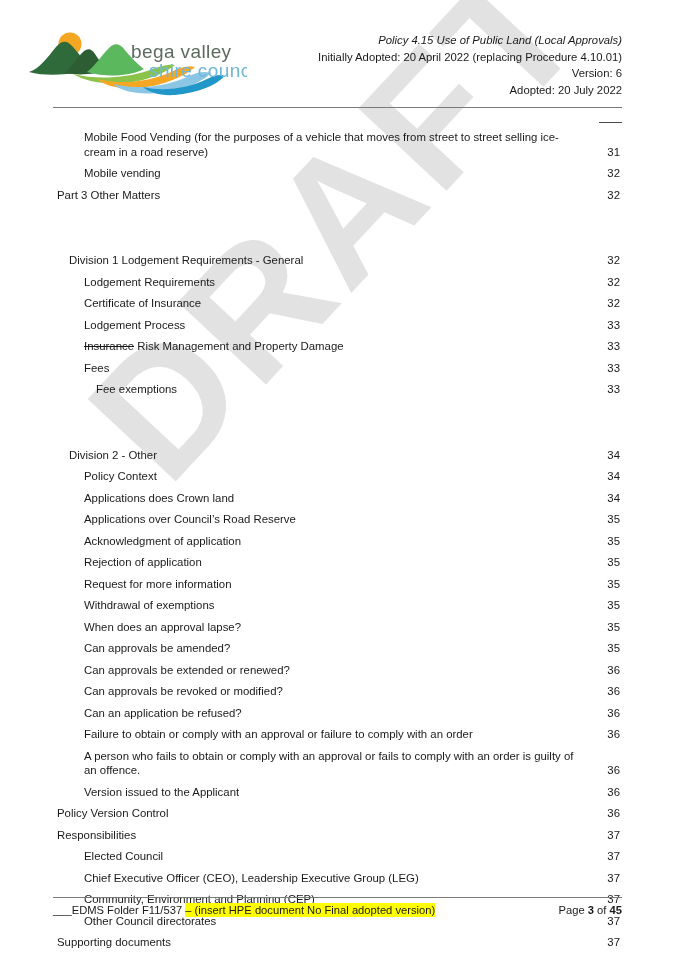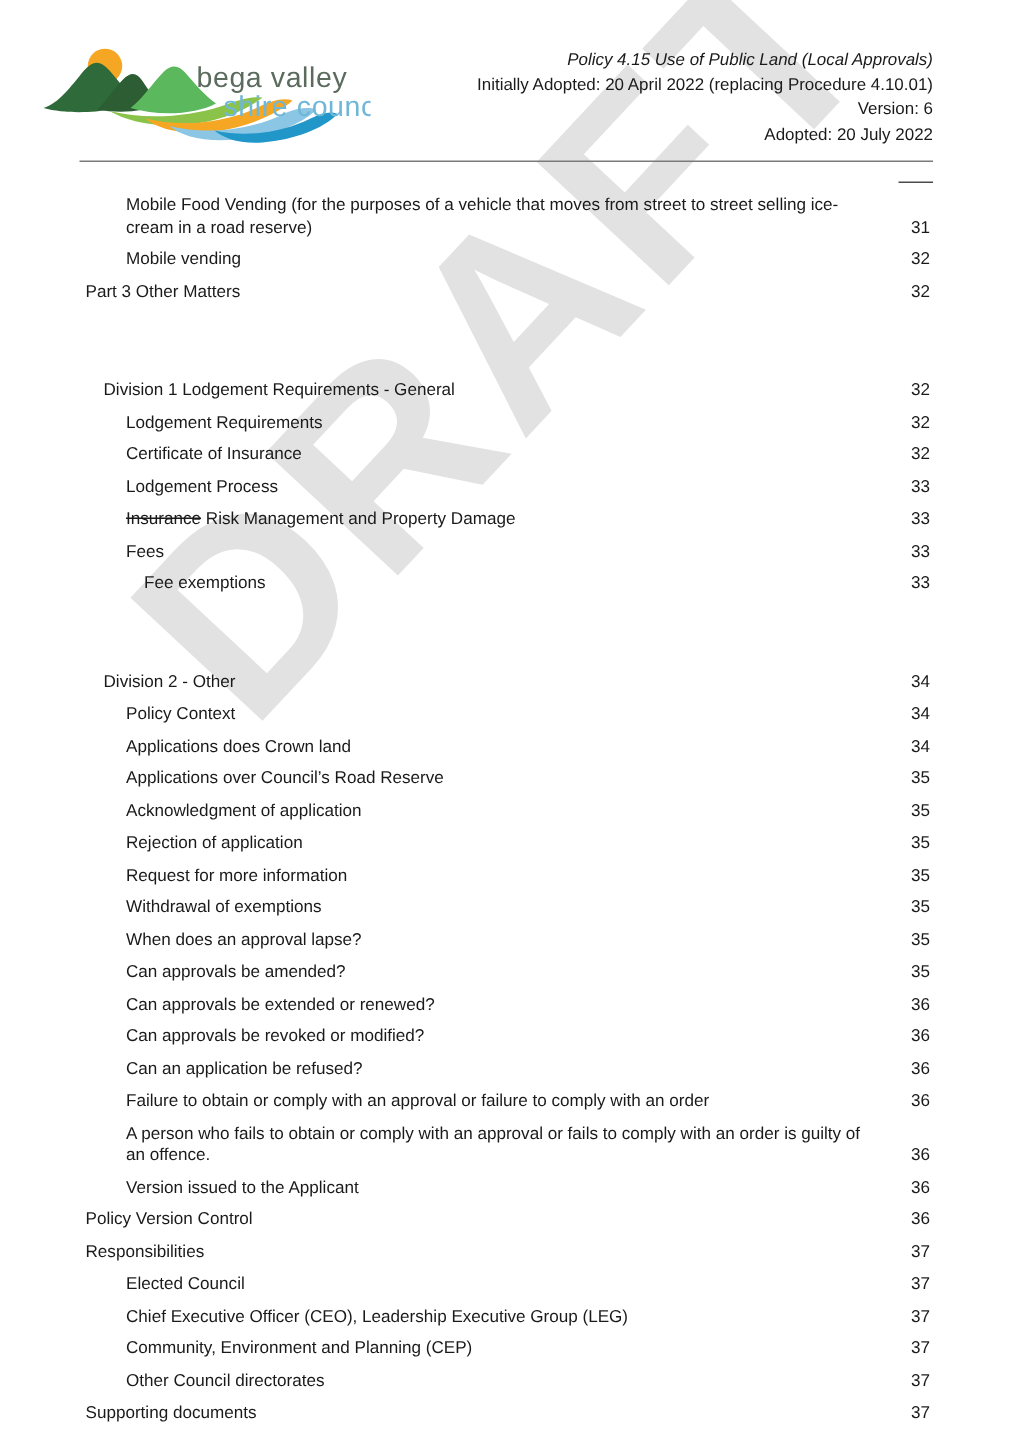--- a/index.html
+++ b/index.html
@@ -330,14 +330,25 @@
       <div class="toc-entry lvl3">
         <div class="toc-label">Other Council directorates</div>
         <div class="toc-page">37</div>
       </div>
       <div class="toc-entry lvl1">
         <div class="toc-label">Supporting documents</div>
         <div class="toc-page">37</div>
       </div>
     </div>
 
+  <div id="footer">
+    <div id="footer-rule"></div>
+    <div id="footer-row">
+      <div id="footer-left">
+        <span>___EDMS Folder F11/537 </span><span class="hl">– (insert HPE document No Final adopted version)</span>
+      </div>
+      <div id="footer-right">
+        <span>Page </span><b>3</b><span> of </span><b>45</b>
+      </div>
+    </div>
+  </div>
 
 </div>
 
 </body></html>

